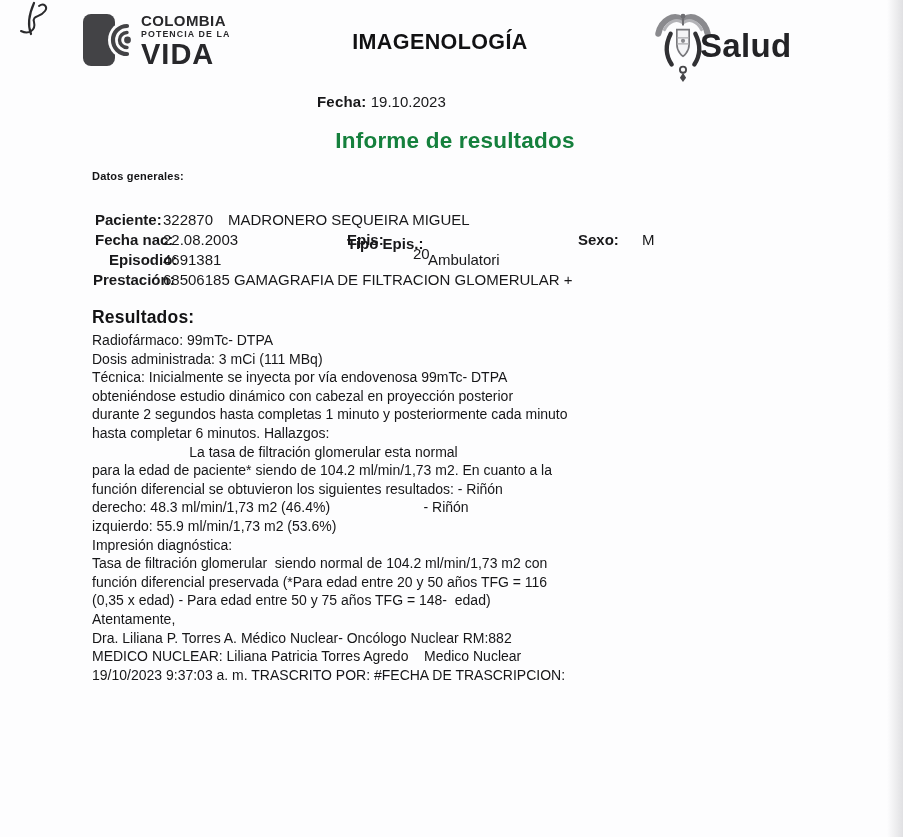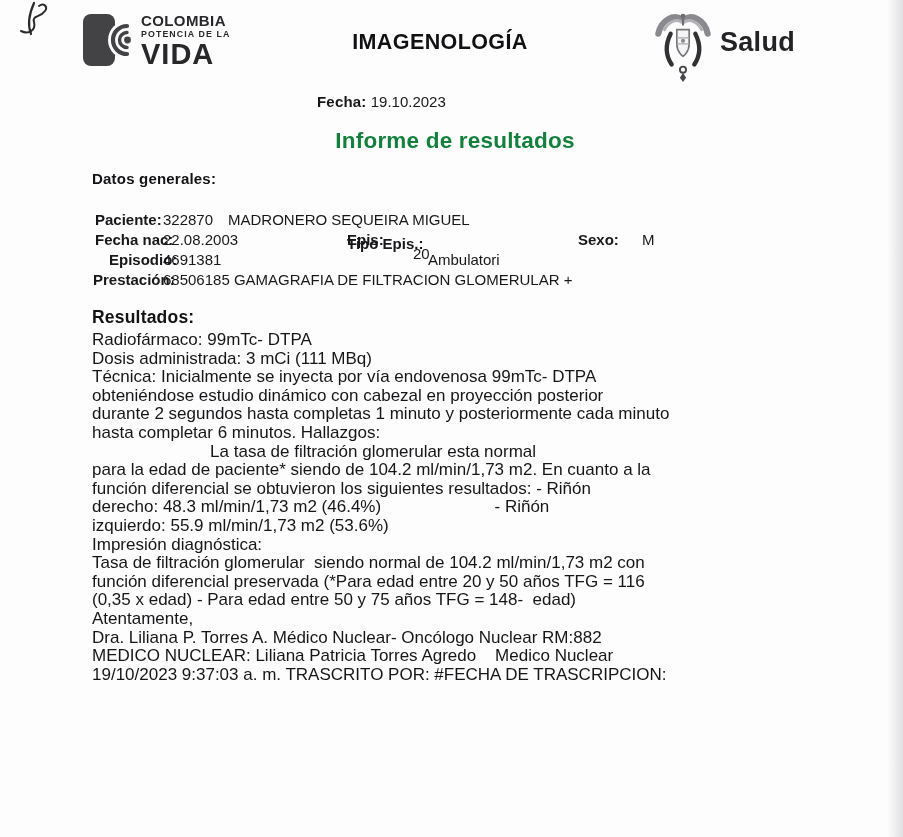--- a/index.html
+++ b/index.html
@@ -15,37 +15,37 @@
   .gov-icon{left:82px;top:11px;width:56px;height:58px;}
   .gov-text{left:141px;top:13px;line-height:1;color:#28282b;}
   .gov-l1{font-size:15px;font-weight:bold;letter-spacing:.4px;}
   .gov-l2{font-size:8.8px;font-weight:bold;letter-spacing:1.1px;margin-top:2px;}
   .gov-l3{font-size:29px;font-weight:bold;letter-spacing:1px;margin-top:1px;}
   
   .dept-title{left:330px;top:30px;width:220px;text-align:center;
     font-size:21.5px;font-weight:bold;letter-spacing:.4px;color:#111113;}
   
   .coat{left:652px;top:9px;width:62px;height:74px;}
-  .salud{left:720px;top:27px;font-size:27px;font-weight:bold;letter-spacing:.3px;color:#232326;}
+  .salud{left:700px;top:27px;font-size:33px;font-weight:bold;letter-spacing:.3px;color:#232326;}
   
   .fecha{left:293px;top:93px;font-size:15px;margin-left:24px;}
   .fecha b{letter-spacing:.2px;}
   
   .report-title{left:305px;top:128px;width:300px;text-align:center;
     font-size:22.5px;font-weight:bold;letter-spacing:.2px;color:#15803d;}
   
-  .sec{font-size:15px;font-weight:bold;letter-spacing:.2px;color:#131315;}
+  .sec{font-size:11px;font-weight:bold;letter-spacing:.2px;color:#131315;}
   .sec-dg{left:92px;top:170px;}
   .sec-res{left:92px;top:307px;font-size:17.5px;}
   
   .fld{font-size:15px;white-space:pre;}
   .lbl{font-weight:bold;}
   
   .rlines{left:92px;top:331px;width:640px;}
-  .rline{font-size:17px;line-height:18.6px;white-space:pre;color:#161618;}
+  .rline{font-size:14px;line-height:18.6px;white-space:pre;color:#161618;}
   
   .edge-shade{right:0;top:0;bottom:0;width:16px;
     background:linear-gradient(to right,rgba(110,110,118,0),rgba(110,110,118,.20));}
 </style>
 </head>
 <body>
 
 <div class="page">
 
   <svg class="abs scribble" viewBox="0 0 50 42">

